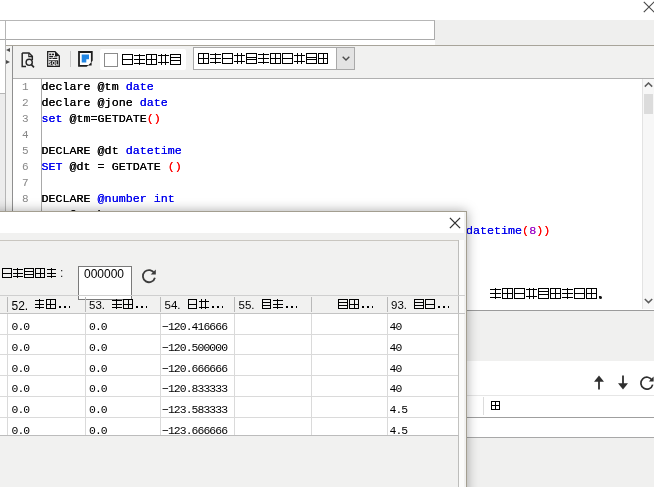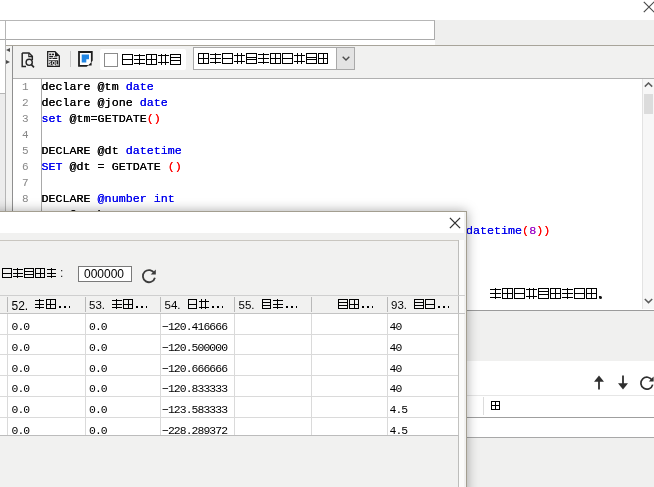--- a/index.html
+++ b/index.html
@@ -165,21 +165,21 @@
     </svg>
  <div class="a s11" style="left:19px;top:56.8px">
       <span class="z gd"></span>
       <span class="z ga"></span>
       <span class="z gb"></span>
       <span class="z ge"></span>
       <span class="z gc"></span>
       <span class="z gb"></span>
     </div>
  <div class="a" style="left:89px;top:54.5px;font-size:12px;color:#222">:</div>
- <div class="a" style="left:107px;top:54.5px;width:53.5px;height:16px;background:#fff;border:1px solid #7a7a7a;box-sizing:border-box;font-size:12px;line-height:15.5px;padding-left:5px;color:#000">000000</div>
+ <div class="a" style="left:107px;top:54.5px;width:53.5px;height:34px;background:#fff;border:1px solid #7a7a7a;box-sizing:border-box;font-size:12px;line-height:15.5px;padding-left:5px;color:#000">000000</div>
  <svg class="a" style="left:170px;top:56px" width="16" height="16" viewBox="0 0 16 16">
       <path d="M13.4 5.3 A6.1 6.1 0 1 0 13.9 9.7" fill="none" stroke="#3c3c3c" stroke-width="1.8"></path>
       <path d="M14.8 1.4 V6.5 H9.7 Z" fill="#3c3c3c"></path>
     </svg>
 
  <div class="a" style="left:0;top:83px;width:494px;height:1px;background:#cfcfcf"></div>
  <div class="a" style="left:0;top:101.5px;width:494px;height:1px;background:#c3c3c3"></div>
  <div class="a" style="left:36px;top:85px;width:1px;height:15.5px;background:#b9b9b9"></div>
  <div class="a" style="left:113.5px;top:85px;width:1px;height:15.5px;background:#b9b9b9"></div>
  <div class="a" style="left:189px;top:85px;width:1px;height:15.5px;background:#b9b9b9"></div>
@@ -248,20 +248,20 @@
 0.0
 0.0
 0.0
 0.0
 0.0</div>
  <div class="a mono" style="left:191px;top:105.6px;font-size:11.4px;letter-spacing:-0.92px;line-height:20.8px;white-space:pre">−120.416666
 −120.500000
 −120.666666
 −120.833333
 −123.583333
-−228.289372</div>
+−123.666666</div>
  <div class="a mono" style="left:418.5px;top:105.6px;font-size:11.4px;letter-spacing:-0.92px;line-height:20.8px;white-space:pre">40
 40
 40
 40
 4.5
 4.5</div>
 </div>
 
 </body></html>

